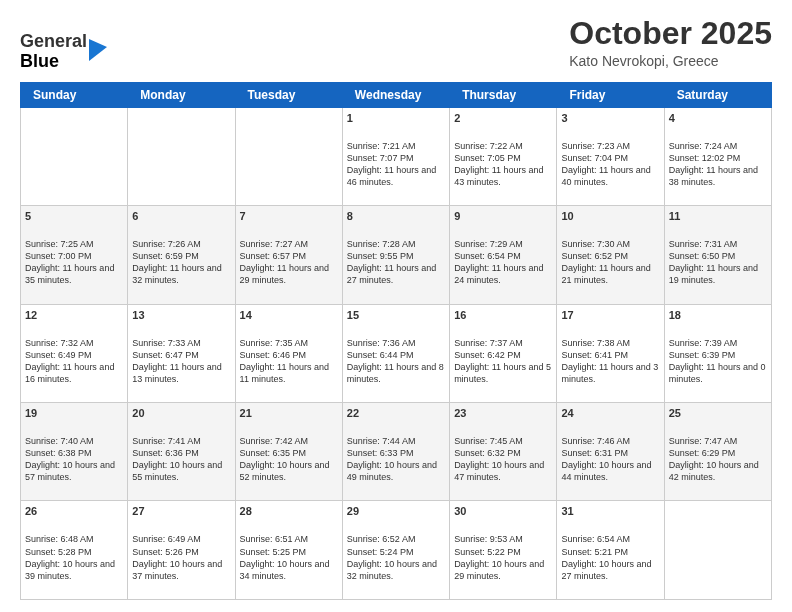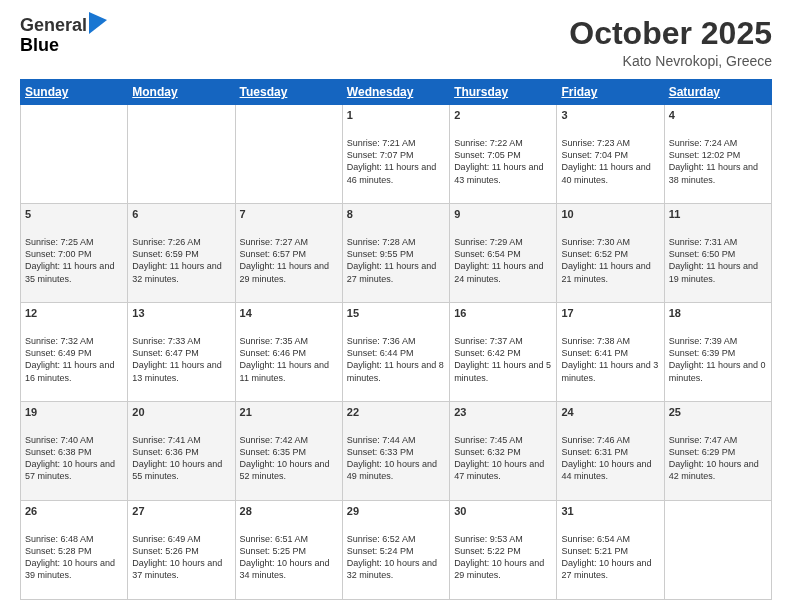--- a/index.html
+++ b/index.html
@@ -18,20 +18,22 @@
       flex-direction: column;
     }
     .header {
       display: flex;
       justify-content: space-between;
       align-items: flex-start;
       margin-bottom: 10px;
     }
     .logo {
       display: flex;
+      align-items: center;
+      margin-top: 16px;
     }
     .logo-text {
       display: flex;
       flex-direction: column;
       line-height: 1.1;
     }
     .logo-general {
       font-size: 18px;
       font-weight: bold;
       color: #333;
@@ -41,21 +43,20 @@
       font-weight: bold;
       color: #000000;
     }
     .logo-icon {
       width: 18px;
       height: 22px;
       margin-left: 2px;
       margin-top: -4px;
     }
     .title-block {
-      text-align: right;
     }
     .month-title {
       font-size: 32px;
       font-weight: bold;
       color: #333;
       line-height: 1.1;
     }
     .location {
       font-size: 14px;
       color: #555;
@@ -66,24 +67,23 @@
       border: 1px solid #ccc;
       border-collapse: collapse;
       width: 100%;
       table-layout: fixed;
     }
     .calendar th {
       background: #1565c0;
       color: #fff;
       font-size: 12px;
       font-weight: bold;
-      padding: 5px 4px;
+      padding: 5px 12px;
       text-align: left;
       border: 1px solid #1565c0;
-      text-decoration: underline;
     }
     .calendar td {
       vertical-align: top;
       padding: 4px 4px;
       border: 1px solid #ccc;
       font-size: 9.5px;
       color: #333;
       width: calc(100% / 7);
       height: 80px;
     }

